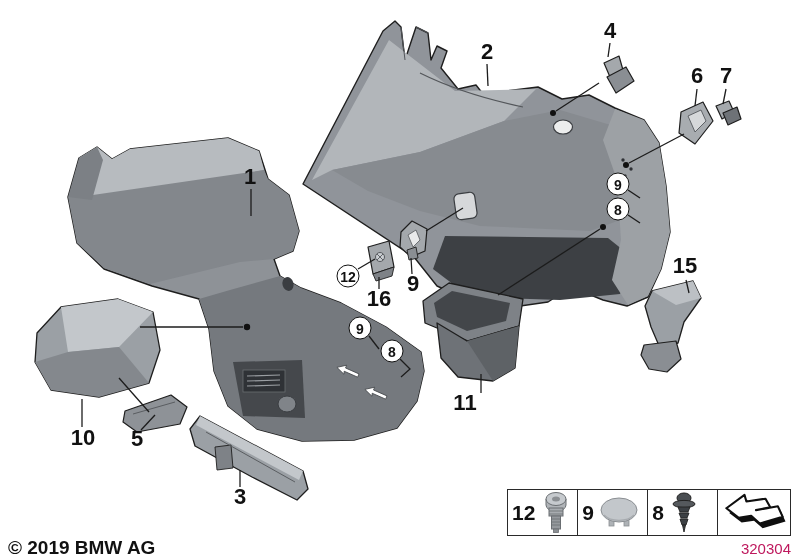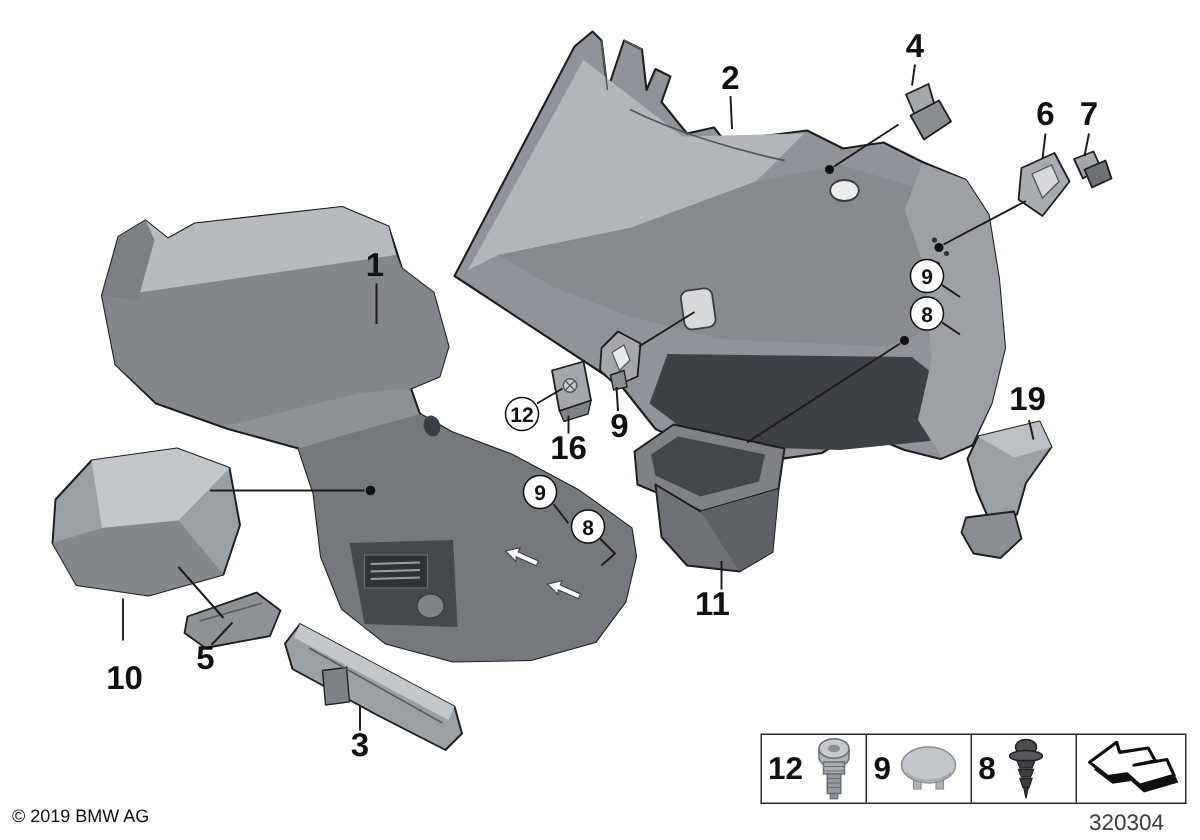--- a/index.html
+++ b/index.html
@@ -11,22 +11,22 @@
       color:#111;line-height:1;user-select:none;cursor:pointer;}
   .co.circ{width:21px;height:21px;border:1.7px solid #111;border-radius:50%;background:#fff;
       font-size:14px;display:flex;align-items:center;justify-content:center;}
   
   .legend{position:absolute;left:507px;top:489px;width:284px;height:47px;display:flex;
       border:1.6px solid #2a2a2a;box-sizing:border-box;background:#fff;}
   .lcell{flex:1 1 0;border-right:1.6px solid #2a2a2a;display:flex;align-items:center;
       padding:1px 2px 1px 4px;box-sizing:border-box;cursor:pointer;}
   .lcell:last-child{border-right:none;}
   .lnum{font-weight:bold;font-size:21px;color:#111;line-height:1;margin-right:2px;}
-  .copyright{position:absolute;left:8px;top:537px;font-size:12px;color:#111;}
-  .diagnum{position:absolute;right:24px;top:540px;font-size:15px;color:#404040;}
+  .copyright{position:absolute;left:8px;top:537px;font-size:19px;color:#111;font-weight:bold;}
+  .diagnum{position:absolute;right:9px;top:540px;font-size:15px;color:#be185d;}
 </style>
 </head>
 <body>
 
 <div class="stage">
 
 <svg class="art" width="800" height="560" viewBox="0 0 800 560">
 
   <g>
     <path d="M383,31 L395,21 L401,27 L405,60 L416,27 L428,33 L431,60 L437,46 L447,51 L441,68 L458,89 L476,85 L483,94 L538,87 L562,99 L589,95 L615,108 L644,120 L659,143 L666,186 L670,232 L661,269 L648,297 L627,306 L603,300 L571,287 L548,302 L506,308 L470,301 L437,286 L414,257 L303,184 Z" fill="#90949a" stroke="#1e1e1e" stroke-width="1.4" stroke-linejoin="round"></path>
@@ -153,25 +153,25 @@
   </g>
 </svg>
 
   <div class="co" style="left:250px;top:177px">1</div>
   <div class="co" style="left:487px;top:52px">2</div>
   <div class="co" style="left:240px;top:497px">3</div>
   <div class="co" style="left:610px;top:31px">4</div>
   <div class="co" style="left:137px;top:439px">5</div>
   <div class="co" style="left:697px;top:76px">6</div>
   <div class="co" style="left:726px;top:76px">7</div>
-  <div class="co" style="left:83px;top:452px">10</div>
-  <div class="co" style="left:475px;top:403px">11</div>
+  <div class="co" style="left:83px;top:438px">10</div>
+  <div class="co" style="left:465px;top:403px">11</div>
   <div class="co" style="left:413px;top:284px">9</div>
   <div class="co" style="left:379px;top:299px">16</div>
-  <div class="co" style="left:685px;top:266px">19</div>
+  <div class="co" style="left:685px;top:266px">15</div>
   <div class="co circ" style="left:348px;top:276px">12</div>
   <div class="co circ" style="left:360px;top:328px">9</div>
   <div class="co circ" style="left:392px;top:351px">8</div>
   <div class="co circ" style="left:618px;top:184px">9</div>
   <div class="co circ" style="left:618px;top:209px">8</div>
 
   <div class="legend">
     <div class="lcell">
       <span class="lnum">12</span>
       <svg width="38" height="44" viewBox="0 0 36 44">

